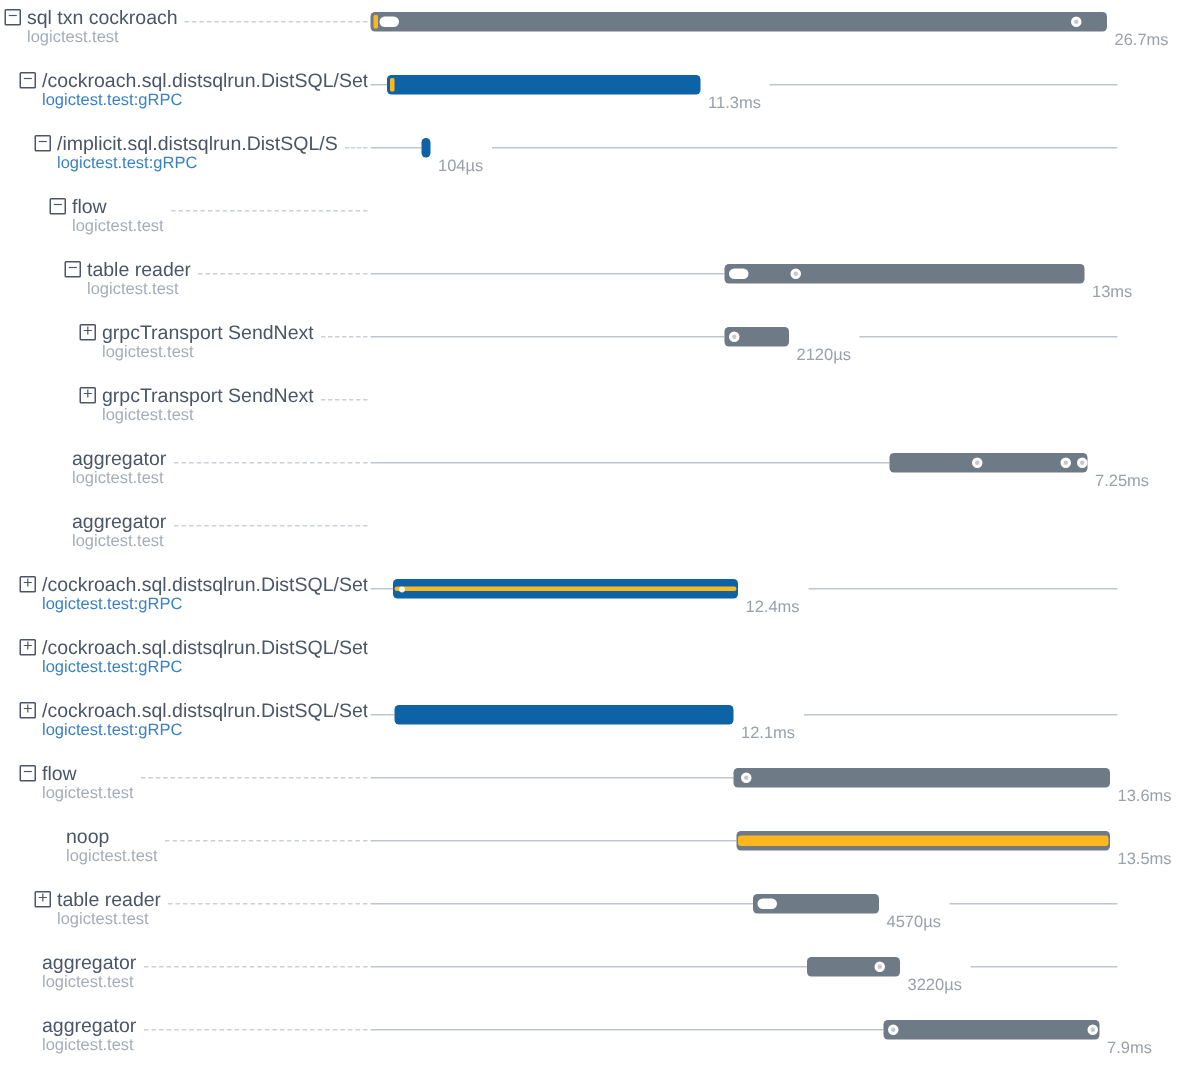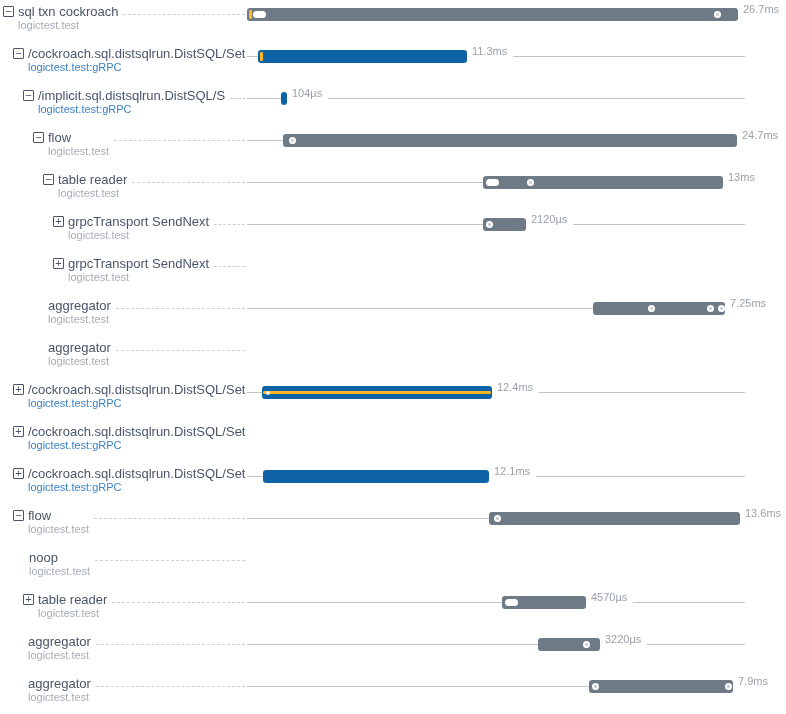--- a/index.html
+++ b/index.html
@@ -28,21 +28,21 @@
   .bar.gray{background:var(--bar-gray);}
   .bar.blue{background:var(--bar-blue);}
   .stripe{position:absolute;left:1px;right:1px;background:var(--yellow);border-radius:2px;}
   .stripe.thin{top:5px;height:3px;}
   .stripe.thick{top:3px;height:7px;}
   .tick{position:absolute;left:2px;top:2px;width:3px;height:9px;background:var(--yellow);border-radius:1px;}
   .marker{position:absolute;}
   .marker.dot{top:3px;width:7px;height:7px;border-radius:50%;background:#c3c9d0;border:2px solid #fff;box-sizing:border-box;}
   .marker.pill{top:3px;width:13px;height:7px;border-radius:4px;background:#fff;}
   .marker.dot-small{top:5px;width:4px;height:4px;border-radius:50%;background:#fff;opacity:.9;}
-  .duration{flex:none;font-size:11px;line-height:12px;color:var(--duration);margin:1px 0 0 5px;white-space:nowrap;text-align:center;}
+  .duration{flex:none;font-size:11px;line-height:12px;color:var(--duration);margin:19px 0 0 5px;white-space:nowrap;text-align:center;}
   .rightline{flex:1;height:0;border-top:1px solid var(--solid);margin:12px 41px 0 6px;}
 </style>
 </head>
 <body>
 
 <div id="app">
   <div id="span-list">
   <div class="row">
     <div class="left">
       <div class="label-block" style="padding-left: 3px;">
@@ -109,28 +109,20 @@
   <div class="row">
     <div class="left">
       <div class="label-block" style="padding-left: 33px;">
         <span class="expander">−</span>
         <div class="texts">
           <div class="name">flow</div>
           <div class="subtitle">logictest.test</div>
         </div>
       </div>
       <div class="dash"></div>
-    </div>
-    <div class="tl">
-      <div class="leftline" style="width: 36px;"></div>
-      <div class="bar gray" style="width: 454px;">
-            <div class="marker dot" style="left: 6px;"></div>
-          </div>
-      <div class="duration">24.7ms</div>
-
     </div>
   </div>
 
   <div class="row">
     <div class="left">
       <div class="label-block" style="padding-left: 43px;">
         <span class="expander">−</span>
         <div class="texts">
           <div class="name">table reader</div>
           <div class="subtitle">logictest.test</div>
@@ -289,28 +281,36 @@
       <div class="bar gray" style="width: 251px;">
             <div class="marker dot" style="left: 5px;"></div>
           </div>
       <div class="duration">13.6ms</div>
 
     </div>
   </div>
 
   <div class="row">
     <div class="left">
-      <div class="label-block" style="padding-left: 29px; justify-content: flex-end;">
+      <div class="label-block" style="padding-left: 44px; justify-content: flex-end;">
 
         <div class="texts">
           <div class="name">noop</div>
           <div class="subtitle">logictest.test</div>
         </div>
       </div>
       <div class="dash"></div>
+    </div>
+    <div class="tl">
+      <div class="leftline" style="width: 244px;"></div>
+      <div class="bar gray" style="width: 249px;">
+            <div class="stripe thick"></div>
+          </div>
+      <div class="duration">13.5ms</div>
+
     </div>
   </div>
 
   <div class="row">
     <div class="left">
       <div class="label-block" style="padding-left: 23px;">
         <span class="expander">+</span>
         <div class="texts">
           <div class="name">table reader</div>
           <div class="subtitle">logictest.test</div>

